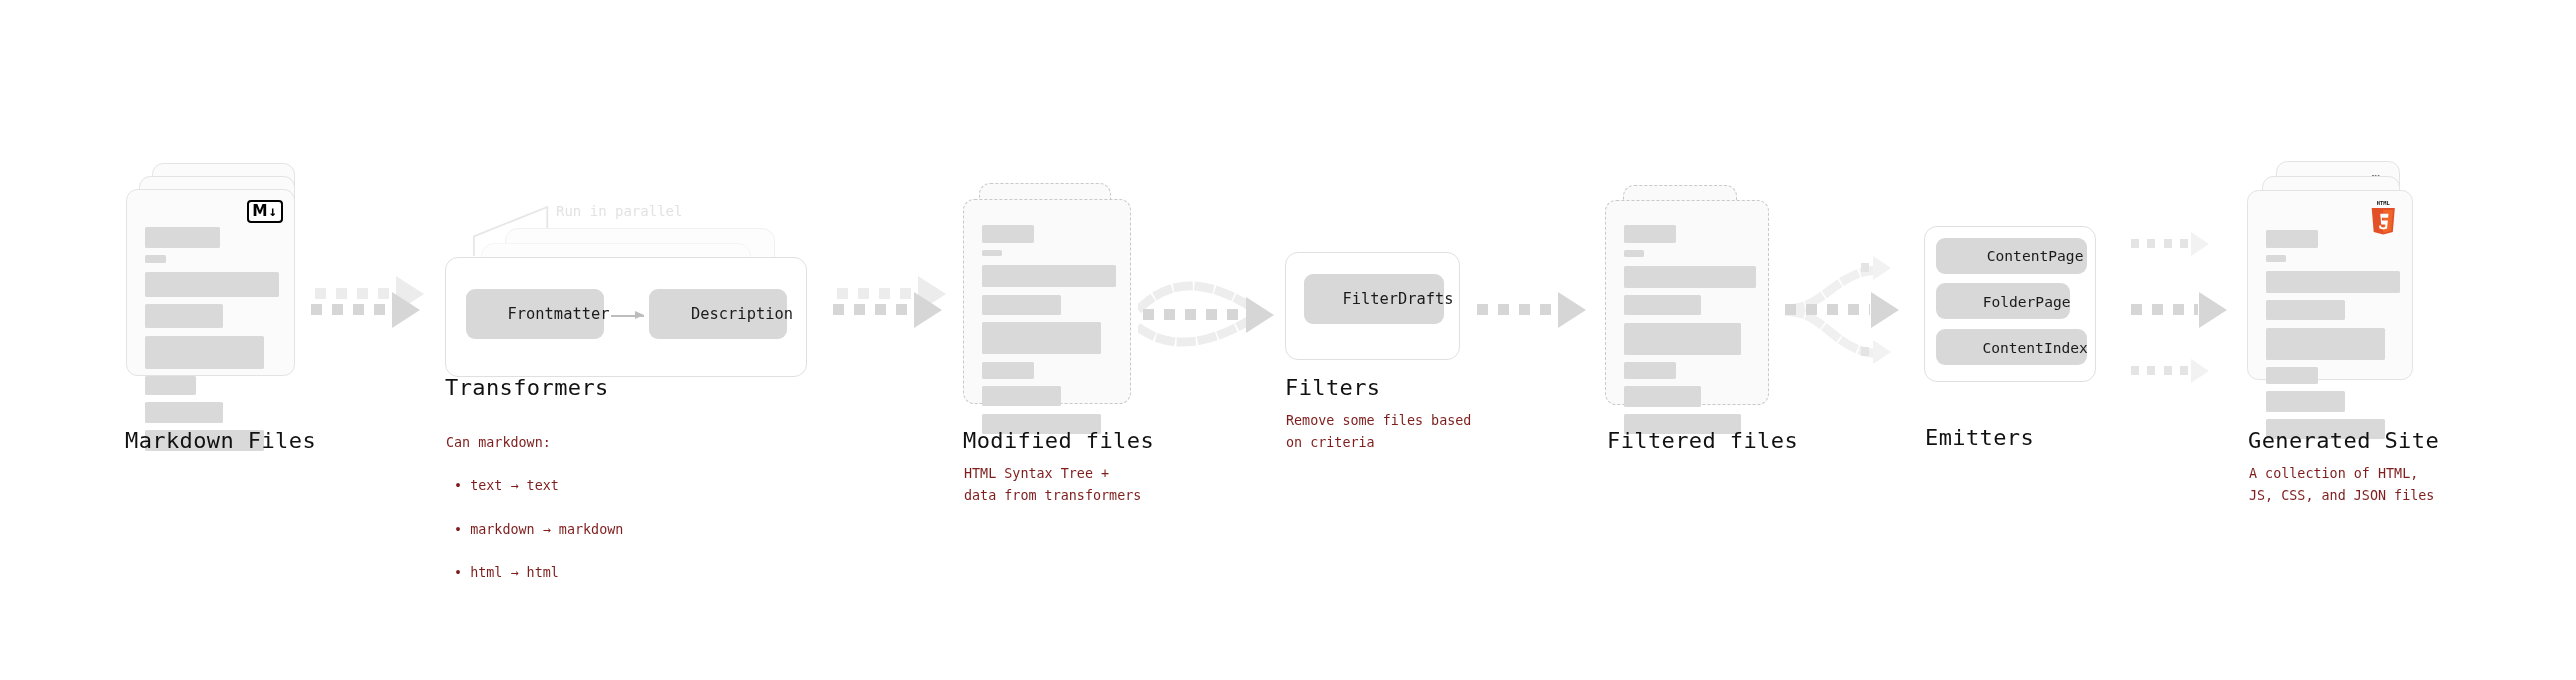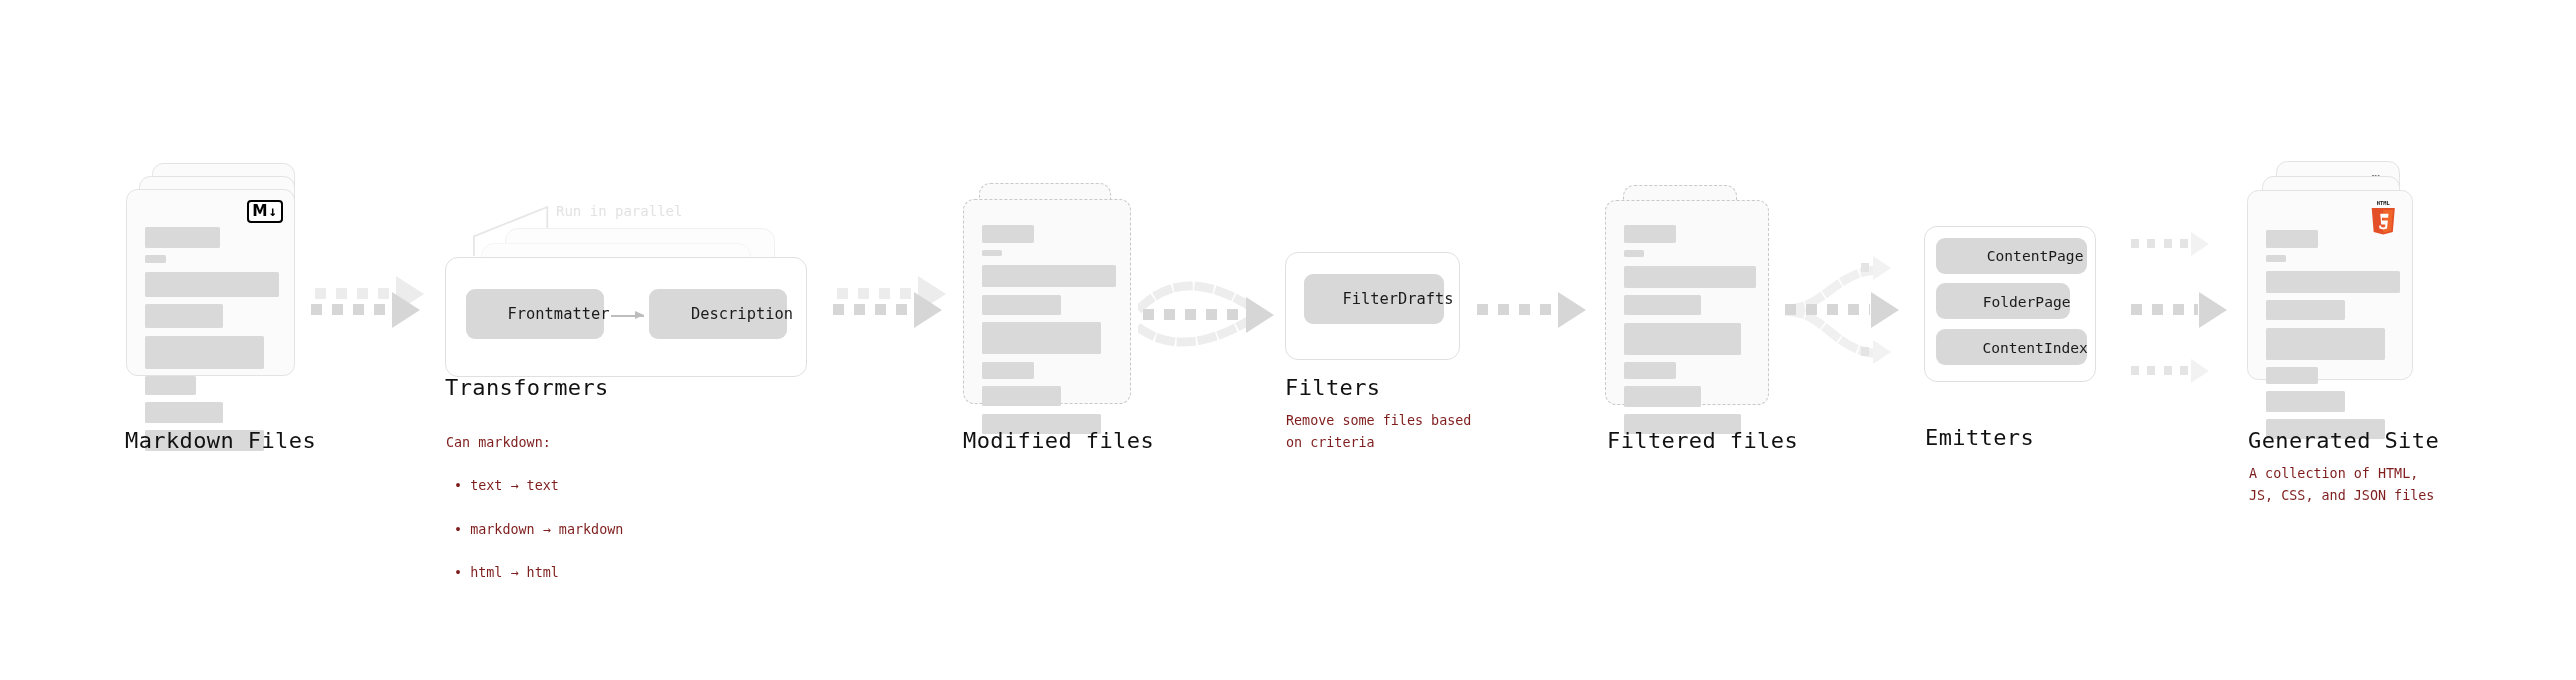--- a/index.html
+++ b/index.html
@@ -225,20 +225,22 @@
         <div class="bar" style="width:134px;height:22px;"></div>
         <div class="bar" style="width:79px;height:20.3px;"></div>
         <div class="bar" style="width:119px;height:32px;"></div>
         <div class="bar" style="width:52px;height:17px;"></div>
         <div class="bar" style="width:79px;height:20.3px;"></div>
         <div class="bar" style="width:119px;height:20.3px;"></div>
       </div>
     </div>
   </div>
   <div class="title" style="left:963px; top:428px;">Modified files</div>
+  <div class="subtitle" style="left:964px; top:463px;">HTML Syntax Tree +
+data from transformers</div>
 
   <svg class="abs" style="left:1138px; top:268px;" width="154" height="89" viewBox="0 0 190 110">
     <path d="M 4 48 C 46 8, 96 18, 150 55" fill="none" stroke="#ededed" stroke-width="11" stroke-dasharray="13 13" stroke-linecap="square"></path>
     <path d="M 4 76 C 46 104, 96 92, 150 57" fill="none" stroke="#ededed" stroke-width="11" stroke-dasharray="13 13" stroke-linecap="square"></path>
   </svg>
   <div class="arrow" style="left:1143px; top:308px;">
     <div class="dashes" style="width:102px;"></div>
       <div class="head"></div>
   </div>
 

